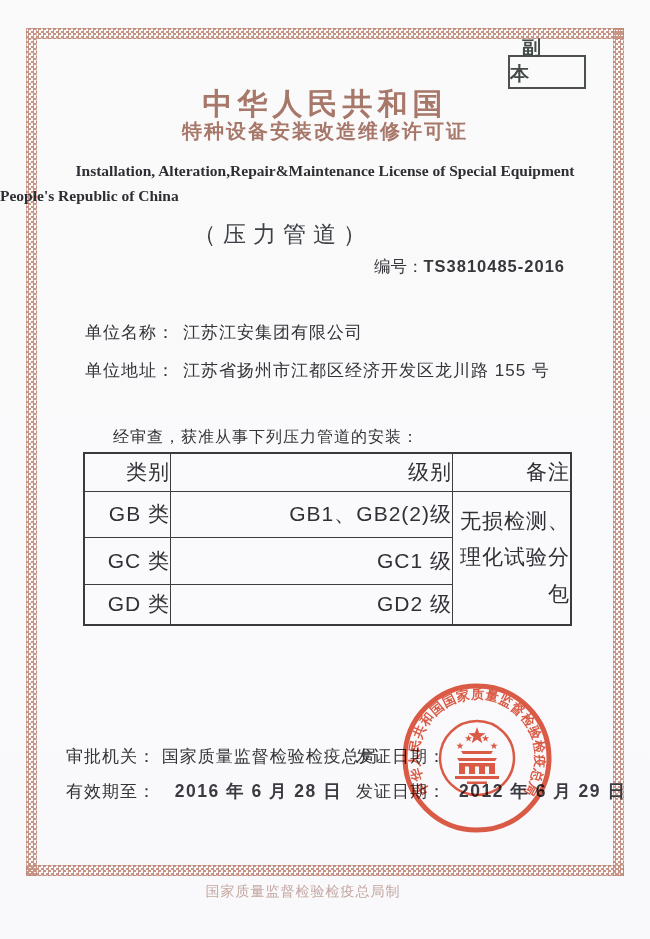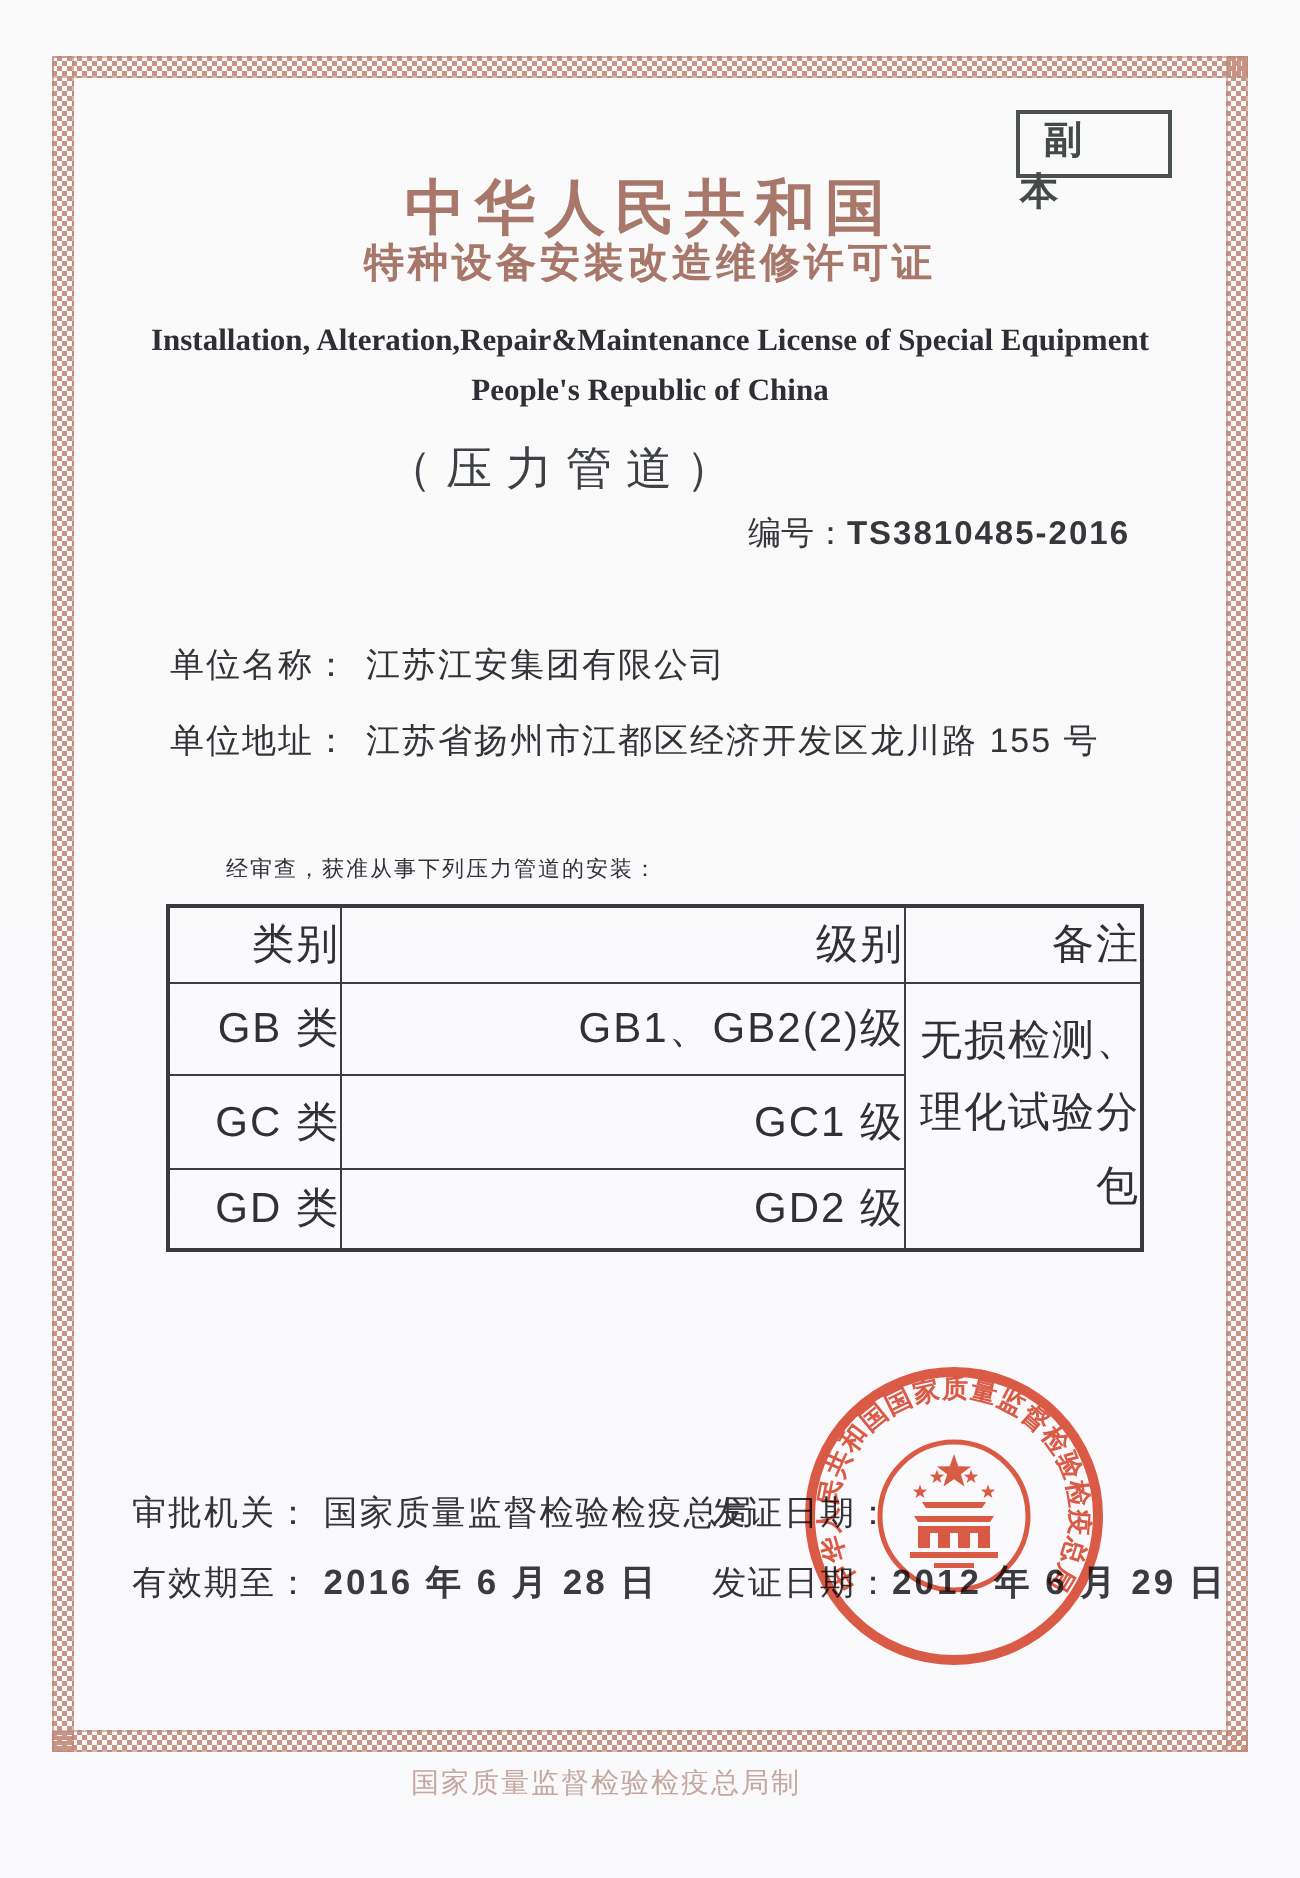--- a/index.html
+++ b/index.html
@@ -12,55 +12,55 @@
   
   .frame{position:absolute;left:26px;top:28px;width:598px;height:848px;pointer-events:none;}
   .band{position:absolute;background-image:repeating-conic-gradient(#c79585 0% 25%,rgba(199,149,133,0) 0% 50%);background-size:5px 5px;box-shadow:inset 0 0 0 1px rgba(186,131,114,.55);}
   .band.top{left:0;top:0;right:0;height:11px;}
   .band.bottom{left:0;bottom:0;right:0;height:11px;}
   .band.left{left:0;top:0;bottom:0;width:11px;}
   .band.right{right:0;top:0;bottom:0;width:11px;}
 
   .copy-badge{
     position:absolute;left:508px;top:55px;width:74px;height:30px;
-    border:2px solid #4b524e;display:flex;align-items:flex-start;justify-content:center;
+    border:2px solid #4b524e;display:flex;align-items:flex-end;justify-content:center;
     font-size:19px;font-weight:bold;color:#434a47;letter-spacing:12px;text-indent:12px;
   }
   .title-cn-1{position:absolute;left:0;right:0;top:84px;text-align:center;font-size:30px;font-weight:bold;color:#a7776a;letter-spacing:5px;}
   .title-cn-2{position:absolute;left:0;right:0;top:118px;text-align:center;font-size:20px;font-weight:bold;color:#a7776a;letter-spacing:2px;}
   .title-en-1{position:absolute;left:0;right:0;top:162px;text-align:center;font-size:15.5px;font-weight:bold;color:#2e2f34;font-family:"Liberation Serif","DejaVu Serif",serif;}
-  .title-en-2{position:absolute;left:0;right:0;top:187px;text-align:center;font-size:15.5px;font-weight:bold;color:#2e2f34;font-family:"Liberation Serif","DejaVu Serif",serif;}
+  .title-en-2{position:absolute;left:0;right:0;top:187px;text-align:left;font-size:15.5px;font-weight:bold;color:#2e2f34;font-family:"Liberation Serif","DejaVu Serif",serif;}
   .subtitle{position:absolute;left:0;right:0;top:219px;text-align:center;transform:translateX(-42px);font-size:23px;color:#3d4146;letter-spacing:7px;}
   .serial{position:absolute;right:85px;top:256px;font-size:16.5px;color:#36363b;}
   .serial .val{letter-spacing:1px;font-weight:600;}
 
   .field{position:absolute;left:85px;font-size:17px;color:#333338;letter-spacing:1px;}
   .field .lbl{margin-right:8px;}
   .f-name{top:321px;}
   .f-addr{top:359px;}
-  .intro{position:absolute;left:113px;top:427px;font-size:11px;color:#333338;letter-spacing:1px;}
+  .intro{position:absolute;left:113px;top:427px;font-size:16px;color:#333338;letter-spacing:1px;}
 
   .lic-table{position:absolute;left:83px;top:452px;border-collapse:collapse;table-layout:fixed;width:483px;}
   .lic-table td,.lic-table th{border:1.5px solid #3e3e42;font-weight:normal;font-size:21px;color:#303136;text-align:right;padding:0;letter-spacing:1px;}
   .lic-table{border:2px solid #3a3a3e;}
   .col-cat{width:85px;}
   .col-lvl{width:281px;}
   .col-rmk{width:117px;}
   .row-h{height:38px;}
   .row-1{height:46px;padding-left:40px;}
   .row-2{height:47px;}
   .row-3{height:41px;}
   .remark-cell{text-align:left;padding-left:12px;line-height:1.75;font-size:16.5px;}
 
   .footer-line{position:absolute;font-size:17px;color:#333338;letter-spacing:1px;white-space:nowrap;}
   .approve{left:66px;top:745px;}
   .issue-org{left:356px;top:745px;}
   .valid{left:66px;top:779px;}
   .issue-date{left:356px;top:779px;}
-  .date-val{font-weight:600;font-size:17.5px;letter-spacing:1.5px;color:#3a3b40;}
+  .date-val{font-weight:600;font-size:17.5px;letter-spacing:1.5px;color:#3a3b40;margin-left:13px;}
 
   .stamp{position:absolute;left:399px;top:680px;width:156px;height:156px;mix-blend-mode:multiply;opacity:.93;}
   .bottom-note{position:absolute;left:0;right:0;top:883px;text-align:center;transform:translateX(-22px);font-size:14px;color:#c4a7a2;letter-spacing:1px;}
 </style>
 </head>
 <body>
 
 <div class="page">
 
   <div class="frame">

